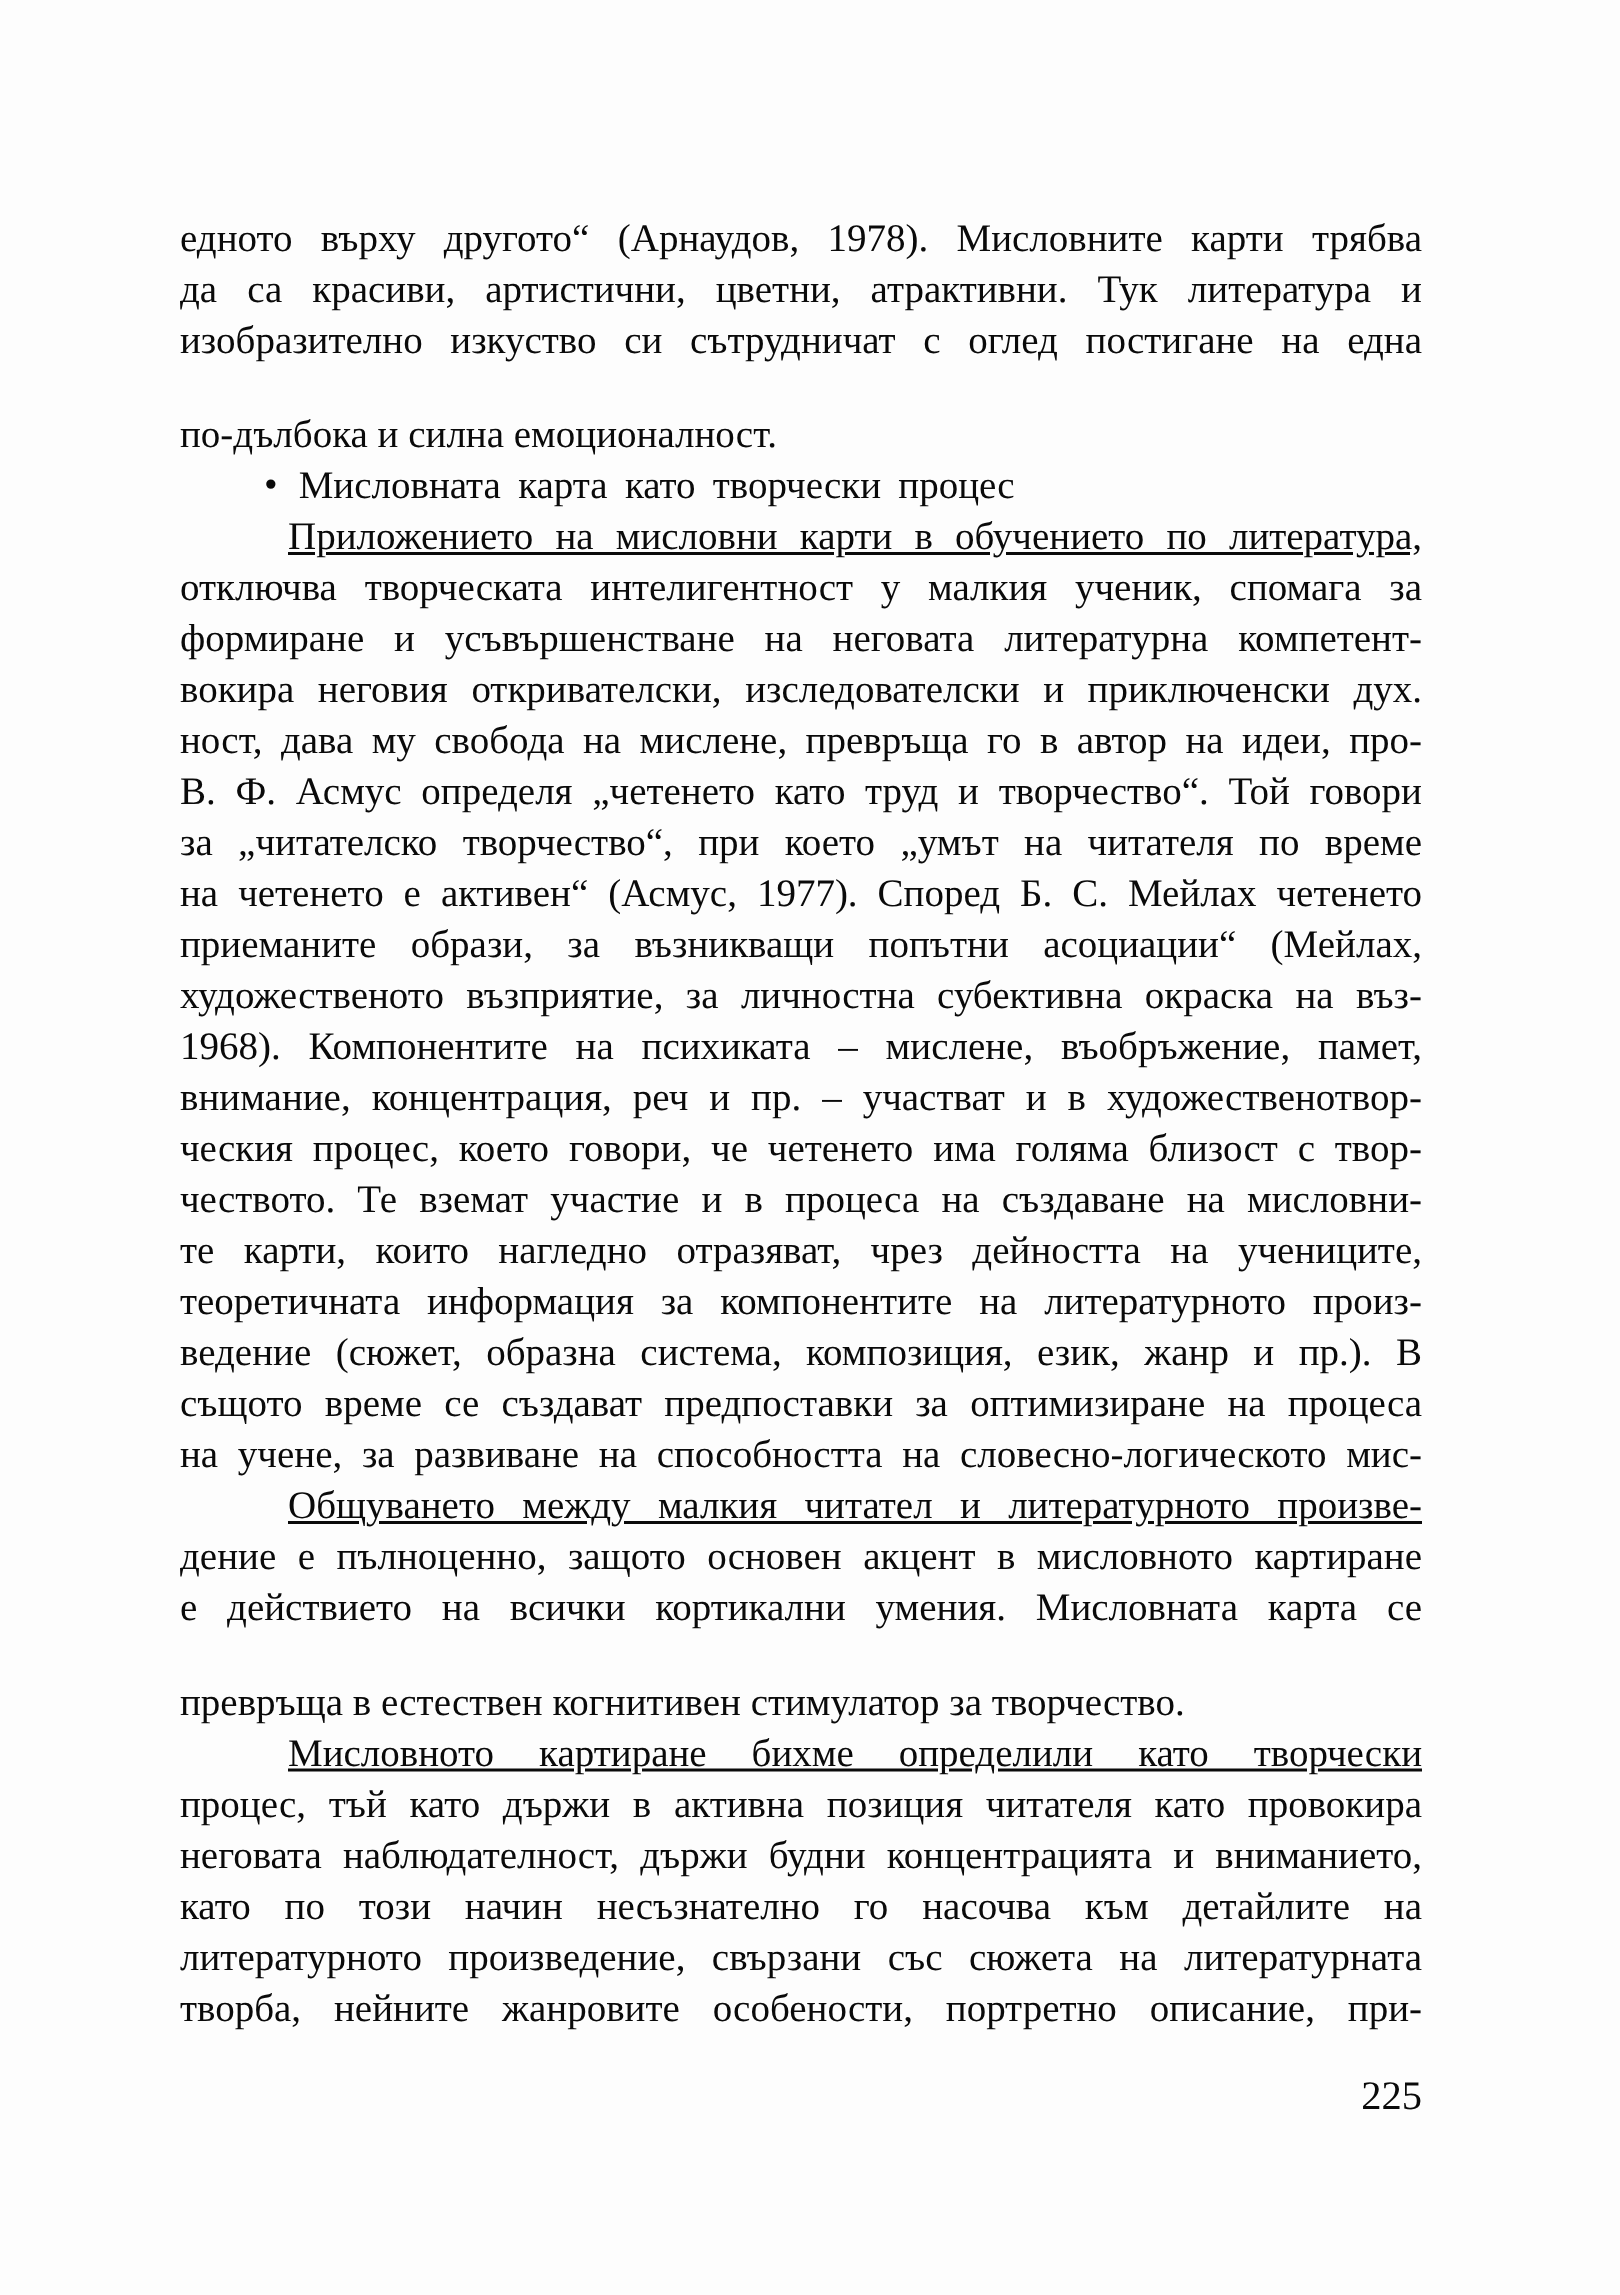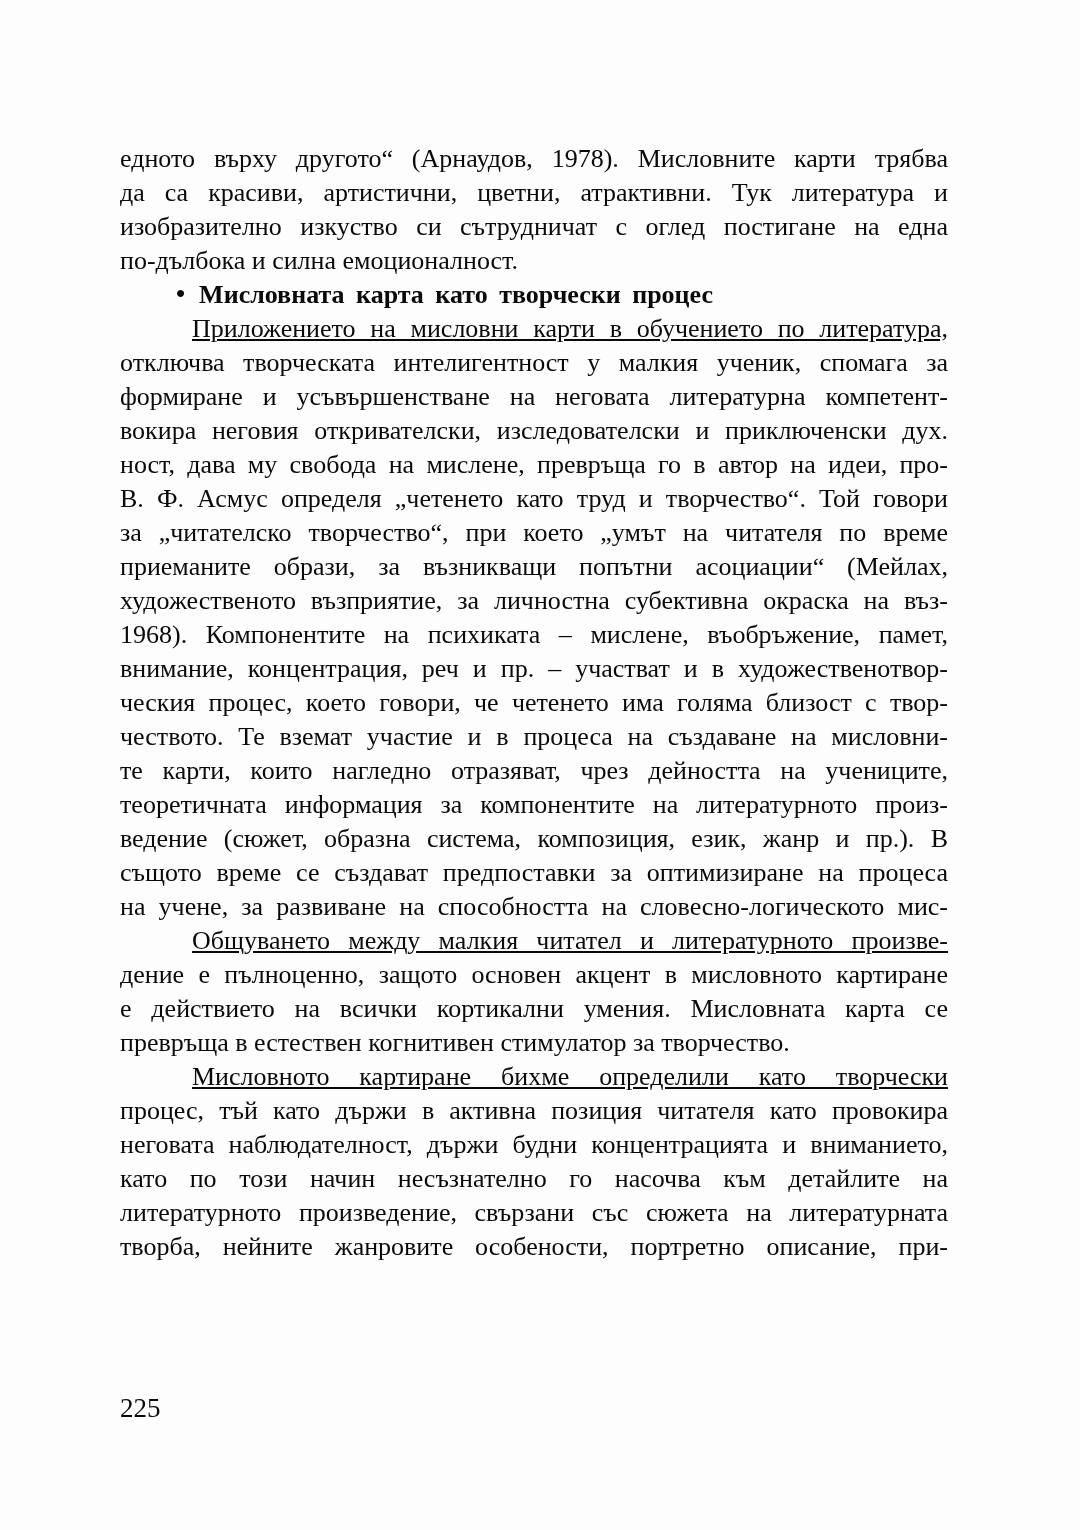--- a/index.html
+++ b/index.html
@@ -30,62 +30,63 @@
     text-align-last: justify;
     white-space: normal;
     overflow: visible;
   }
   .line.indent {
     text-indent: 72px;
     text-decoration: underline;
   }
   .line.para-end {
     text-align-last: left;
+    margin-top: 29px;
   }
   .line.heading {
-    font-weight: bold;
+    font-weight: normal;
     text-align: right;
     text-align-last: left;
     padding-left: 56px;
     word-spacing: 5px;
   }
   .heading .bullet {
     display: inline-block;
     margin-right: 14px;
     word-spacing: 0;
     transform: translateY(-1px);
   }
   .page-number {
     position: absolute;
     left: 120px;
     top: 1380px;
     width: 828px;
-    text-align: left;
+    text-align: right;
     font-size: 27px;
     line-height: 34px;
-    margin-top: 11px;
   }
 </style>
 </head>
 <body>
 
 <div class="page">
   <div class="text-block">
       <div class="line">едното върху другото“ (Арнаудов, 1978).  Мисловните карти трябва</div>
       <div class="line">да са красиви, артистични, цветни, атрактивни. Тук литература и</div>
       <div class="line">изобразително изкуство си сътрудничат с оглед постигане на една</div>
       <div class="line para-end">по-дълбока и силна емоционалност.</div>
       <div class="line heading"><span class="bullet">•</span><span>Мисловната карта като творчески процес</span></div>
       <div class="line indent">Приложението на мисловни карти в обучението по литература,</div>
       <div class="line">отключва творческата интелигентност у малкия ученик, спомага за</div>
       <div class="line">формиране и усъвършенстване на неговата литературна компетент-</div>
       <div class="line">вокира неговия откривателски, изследователски и приключенски дух.</div>
       <div class="line">ност, дава му свобода на мислене, превръща го в автор на идеи, про-</div>
       <div class="line">В. Ф. Асмус определя „четенето като труд и творчество“. Той говори</div>
       <div class="line">за „читателско творчество“, при което „умът на читателя по време</div>
+      <div class="line">на четенето е активен“ (Асмус, 1977). Според Б. С. Мейлах четенето</div>
       <div class="line">приеманите образи, за възникващи попътни асоциации“ (Мейлах,</div>
       <div class="line">художественото възприятие, за личностна субективна окраска на въз-</div>
       <div class="line">1968). Компонентите на психиката – мислене, въобръжение, памет,</div>
       <div class="line">внимание, концентрация, реч и пр. – участват и в художественотвор-</div>
       <div class="line">ческия процес, което говори, че четенето има голяма близост с твор-</div>
       <div class="line">чеството.  Те вземат участие и в процеса на създаване на мисловни-</div>
       <div class="line">те карти, които нагледно отразяват, чрез дейността на учениците,</div>
       <div class="line">теоретичната информация за компонентите на литературното произ-</div>
       <div class="line">ведение (сюжет, образна система, композиция, език, жанр и пр.). В</div>
       <div class="line">същото време се създават предпоставки за оптимизиране на процеса</div>

